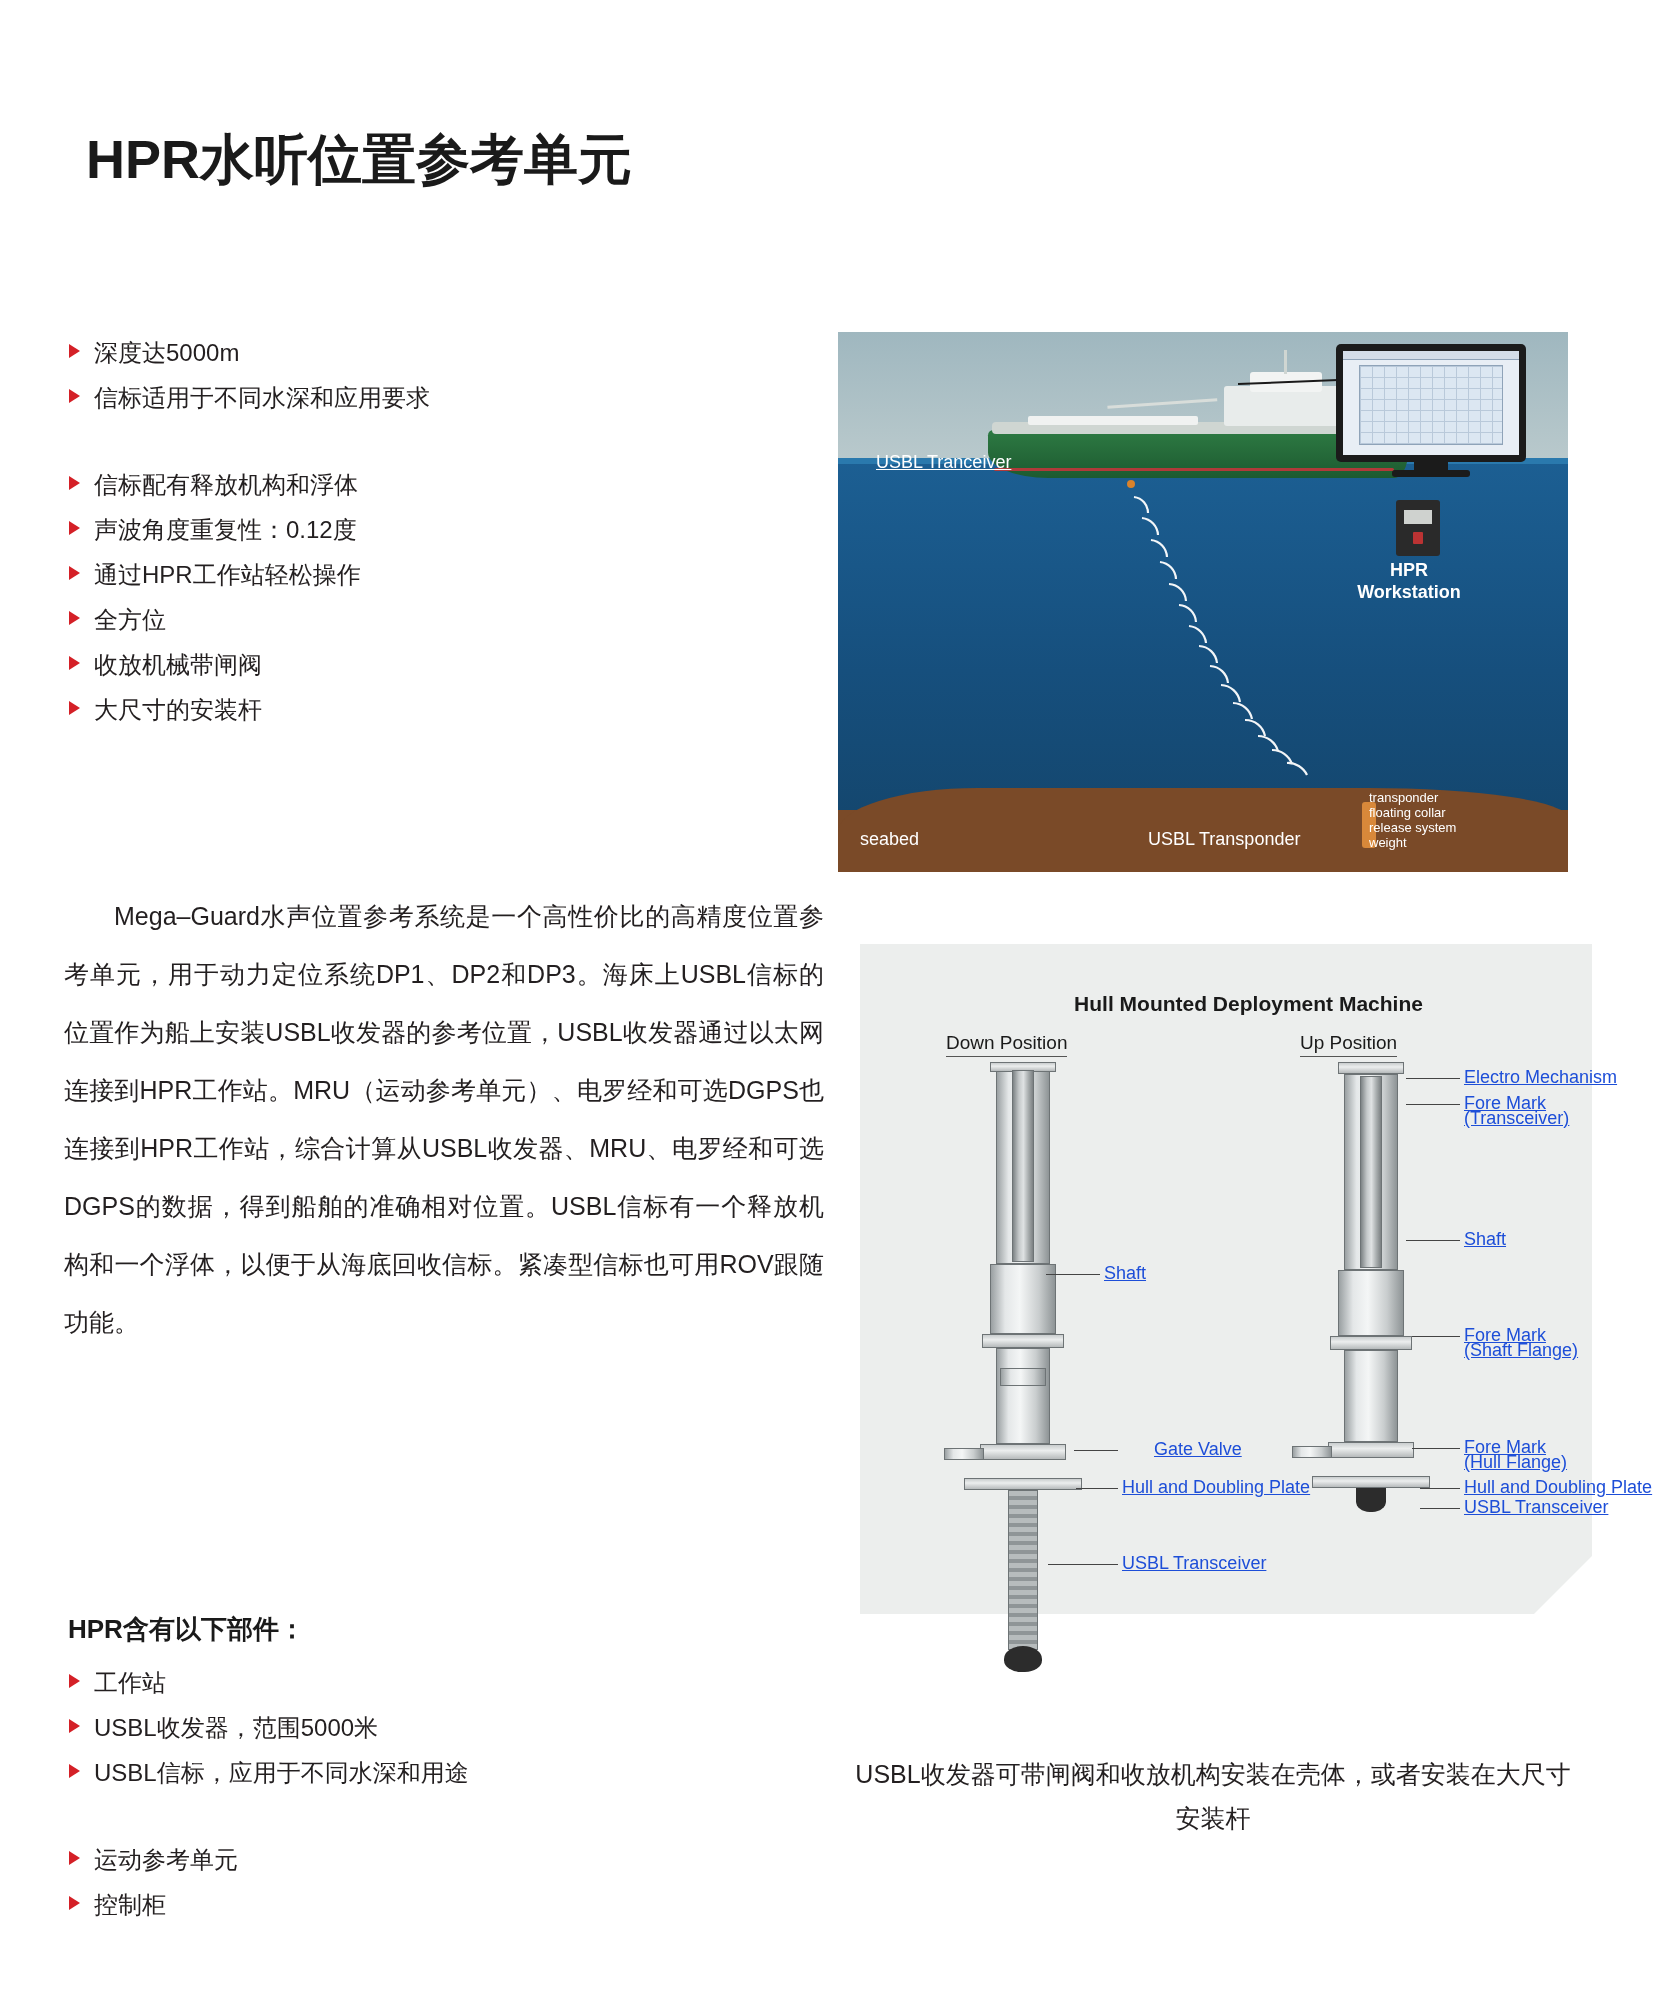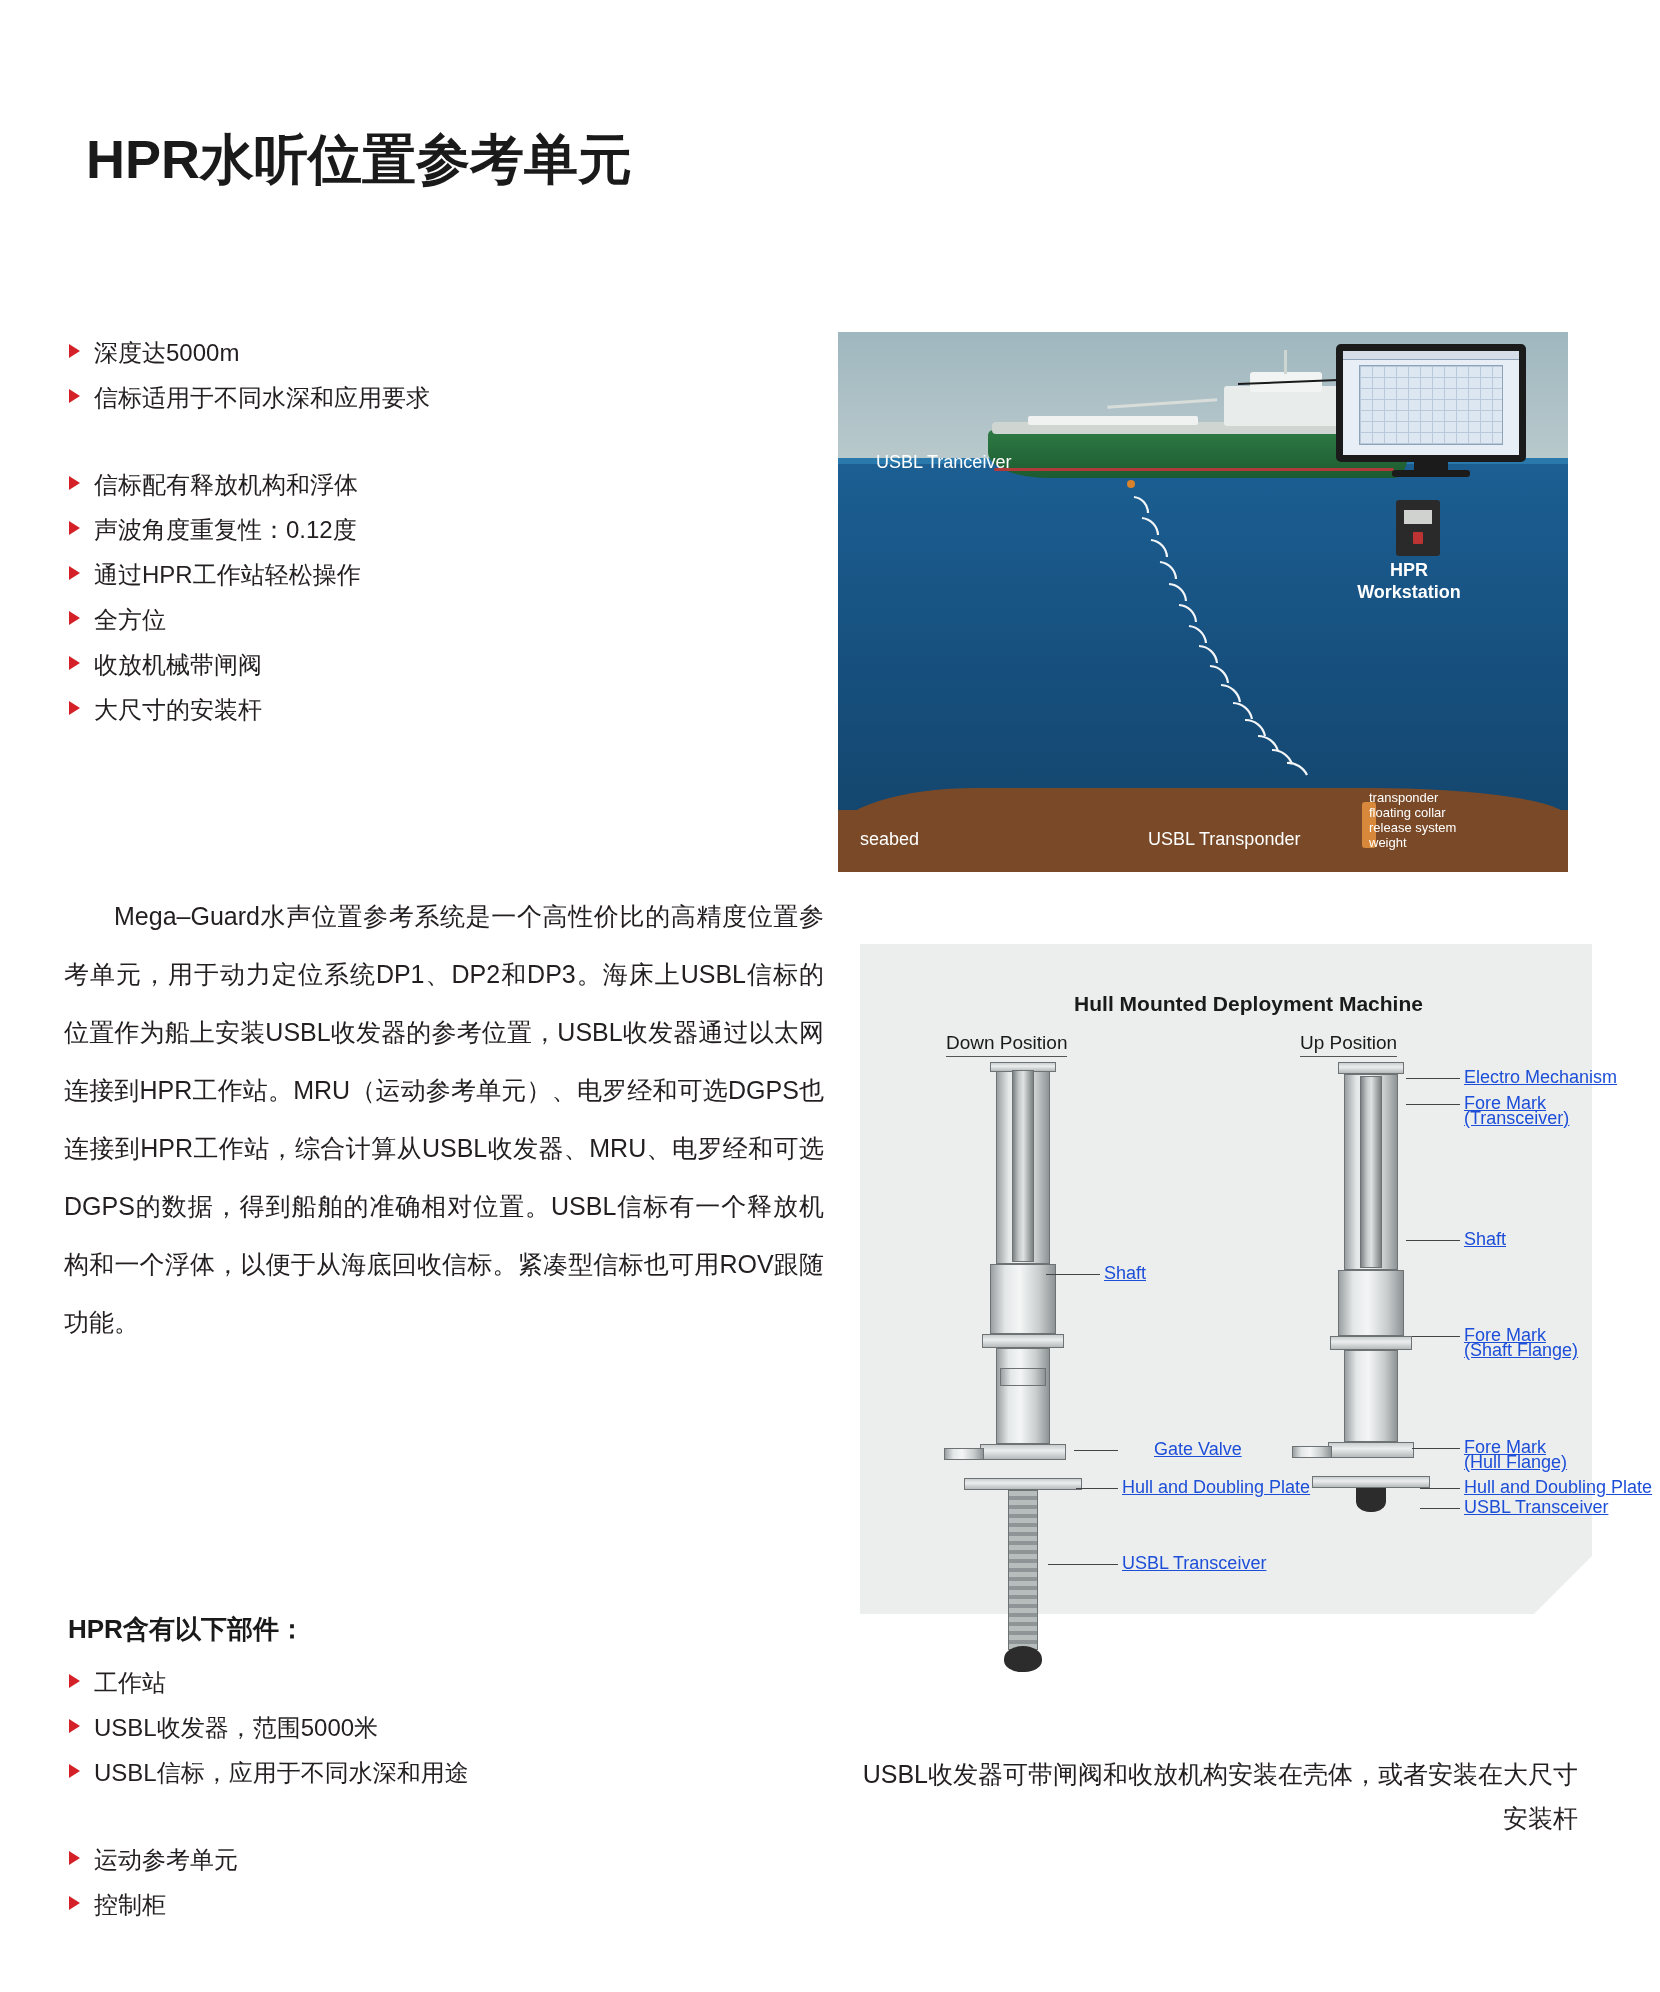--- a/index.html
+++ b/index.html
@@ -304,21 +304,21 @@
   }
 
   
   .bottom-caption {
     position: absolute;
     left: 848px; top: 1752px;
     width: 730px;
     font-size: 25px;
     line-height: 44px;
     color: #231f20;
-    text-align: right;
+    text-align: center;
   }
 </style>
 </head>
 <body>
 
 <div class="page">
 
   <h1 class="title">HPR水听位置参考单元</h1>
 
   <div class="left-col">
@@ -395,21 +395,21 @@
         <path d="M383,353 a20,20 0 0 1 19,17"></path>
         <path d="M395,371 a20,20 0 0 1 19,16"></path>
         <path d="M407,388 a20,20 0 0 1 20,16"></path>
         <path d="M420,404 a21,21 0 0 1 20,15"></path>
         <path d="M434,418 a21,21 0 0 1 20,14"></path>
         <path d="M449,431 a21,21 0 0 1 20,12"></path>
       </g>
       <circle cx="293" cy="152" r="4" fill="#d9822b"></circle>
     </svg>
 
-    <div class="label" style="left:38px; top:120px;">USBL Tranceiver</div>
+    <div class="label" style="left:38px; top:120px;text-decoration:underline;">USBL Tranceiver</div>
     <div class="label center" style="left:516px; top:228px; width:110px;">HPR</div>
     <div class="label center" style="left:496px; top:250px; width:150px;">Workstation</div>
     <div class="label" style="left:22px; bottom:22px;">seabed</div>
     <div class="label" style="left:310px; bottom:22px;">USBL Transponder</div>
 
     <div class="tp-icon"></div>
     <div class="transponder-legend">
       <div class="row">transponder</div>
       <div class="row">floating collar</div>
       <div class="row">release system</div>

